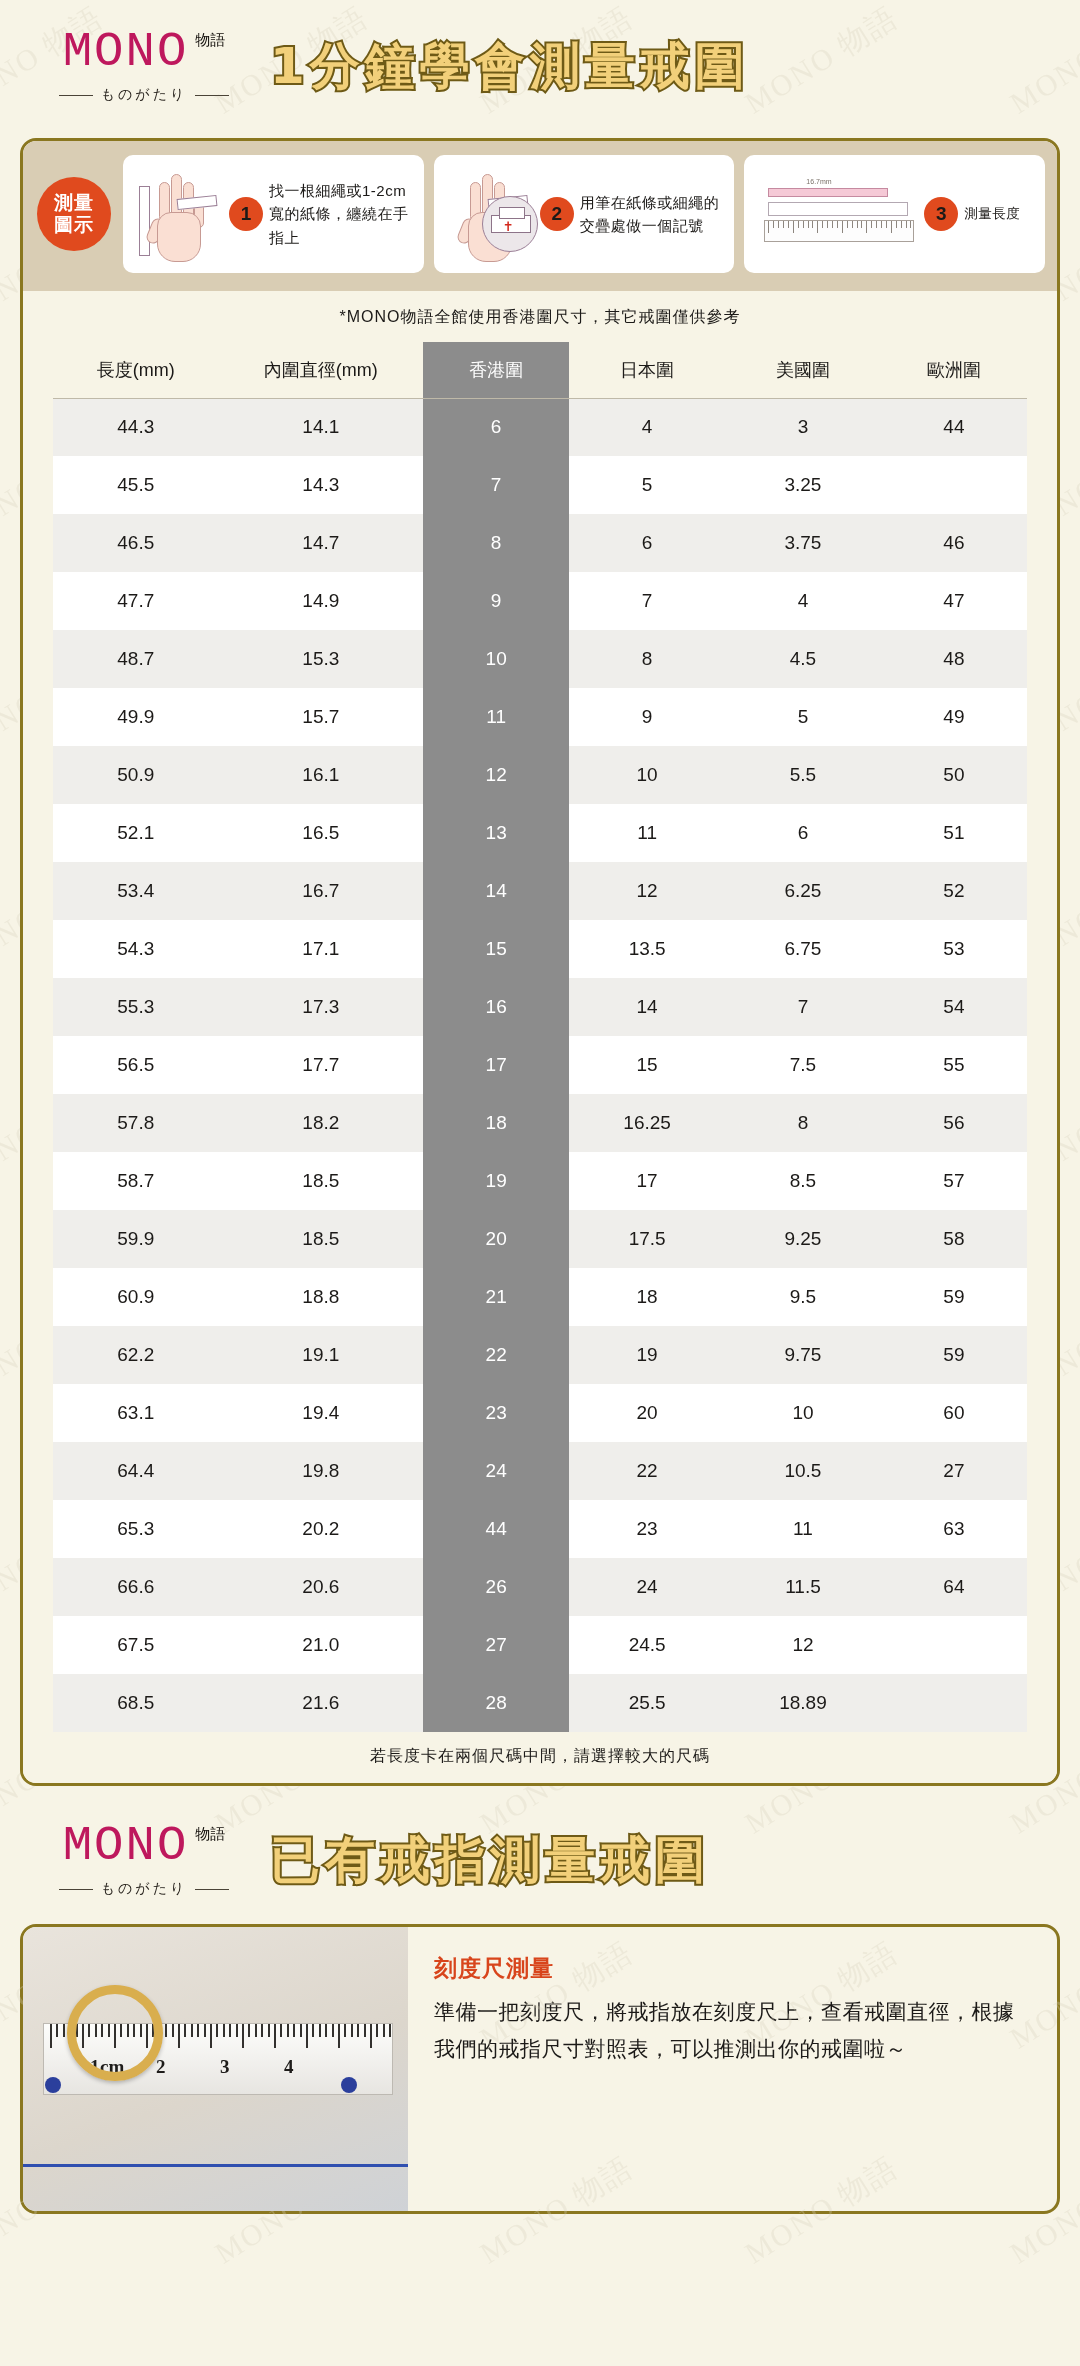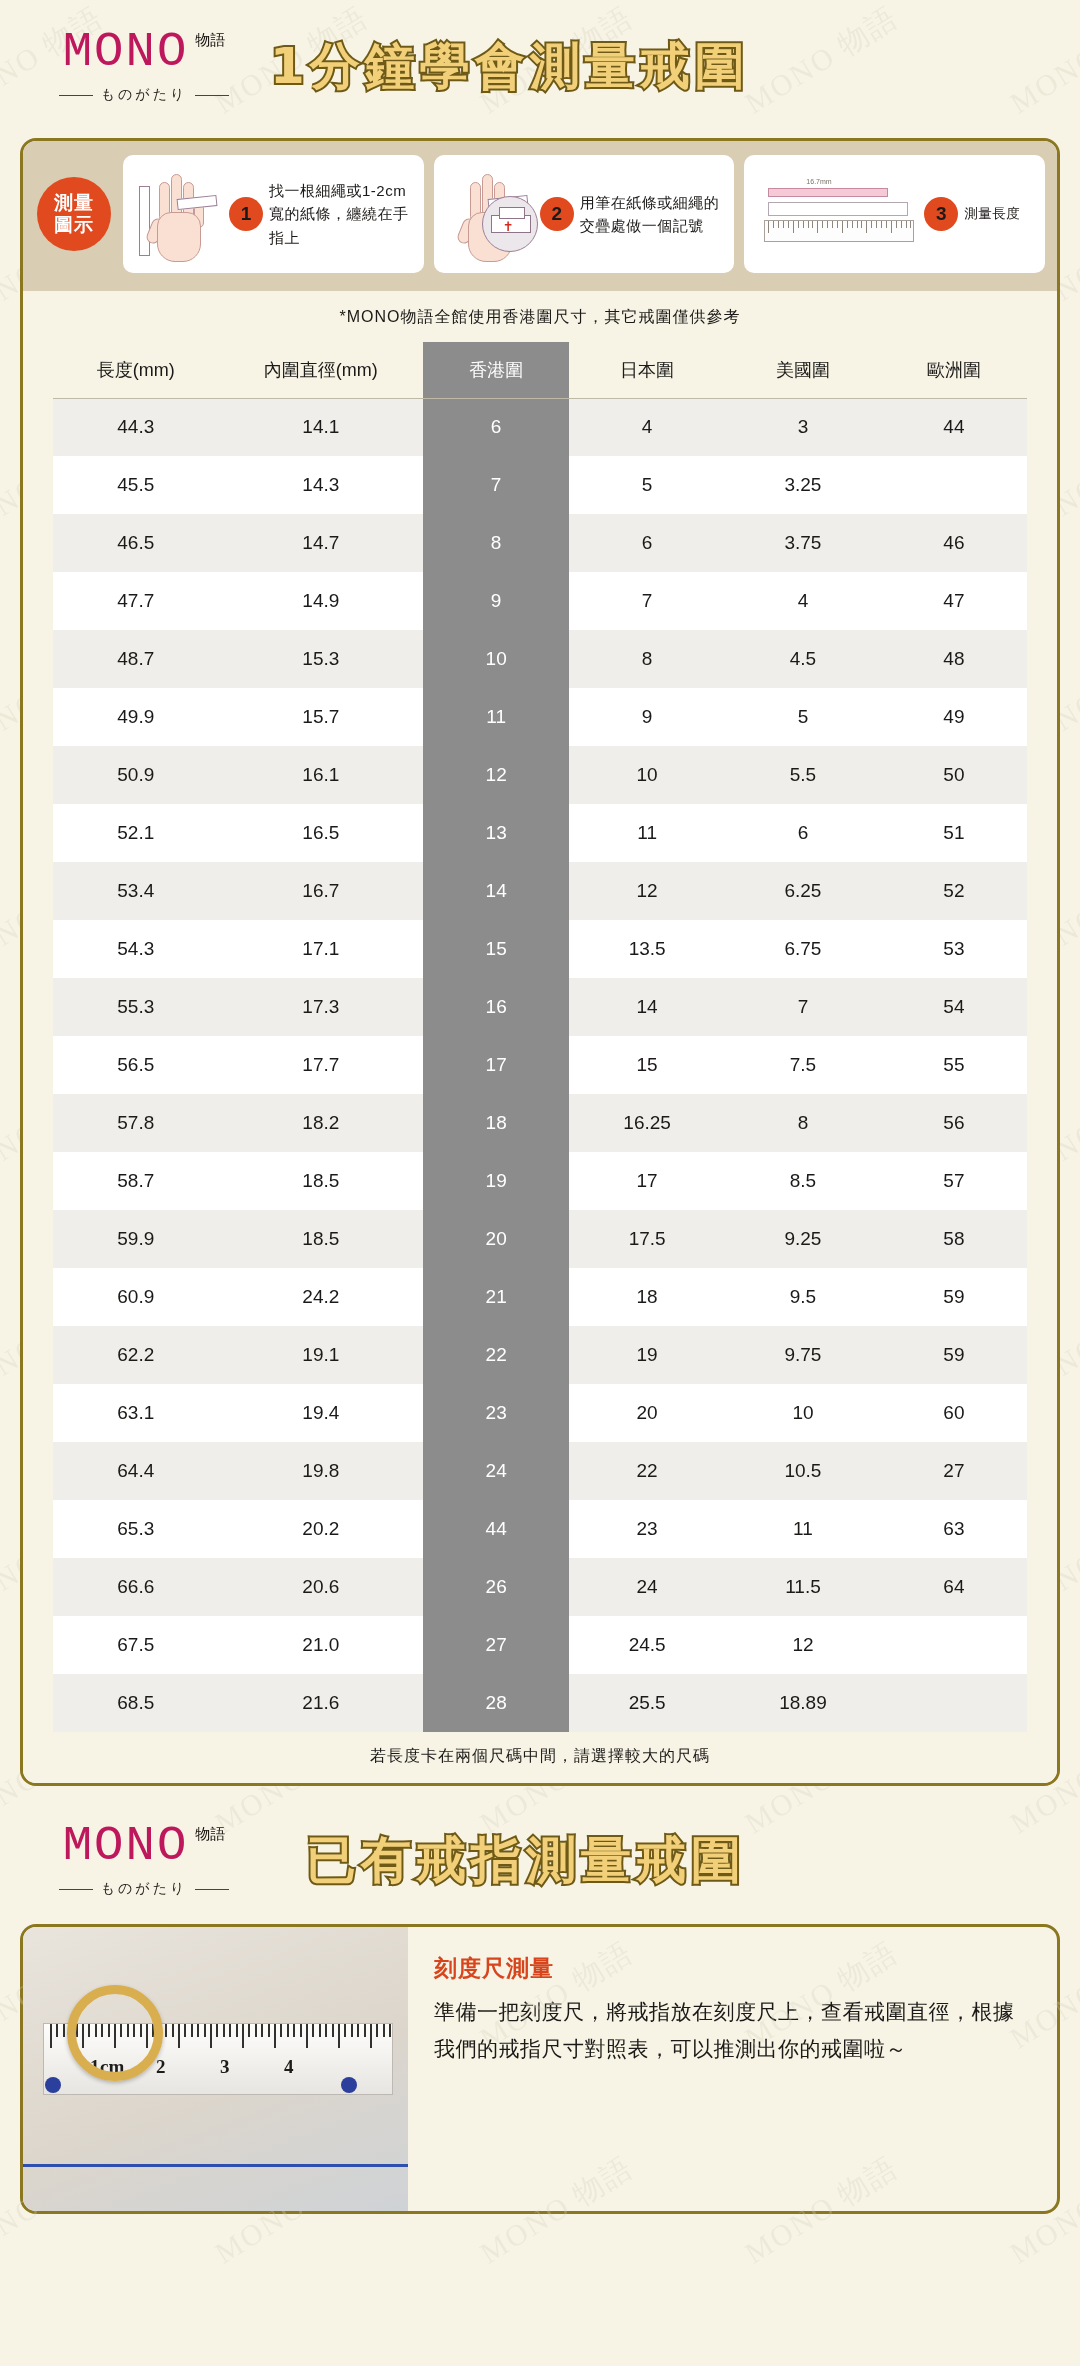--- a/index.html
+++ b/index.html
@@ -174,21 +174,20 @@
   .col-jp { width: 16%; } .col-us { width: 16%; } .col-eu { width: 15%; }
 
   
   .header2 { position: relative; height: 120px; display: flex; align-items: center; margin-top: 14px;}
   .title2 {
     flex: 1; padding-right: 20px;
     font-family: "DejaVu Sans", sans-serif;
     font-size: 50px; font-weight: bold; letter-spacing: 5px;
     color: #f2d07a; -webkit-text-stroke: 4px #6e5a16; paint-order: stroke fill;
     line-height: 1.05;
-    margin-left: 36px;
   }
   .panel2 {
     margin: 4px 20px 0 20px; border: 3px solid #8a7720; border-radius: 16px;
     background: #f7f4e6; overflow: hidden; display: flex; min-height: 290px;
   }
   .photo {
     width: 385px; min-width: 385px; position: relative;
     background: linear-gradient(160deg,#e9e4dc 0%, #dcd6cc 55%, #cfd2d6 100%);
     overflow: hidden;
   }
@@ -538,21 +537,21 @@
           <tr>
             <td>59.9</td>
             <td>18.5</td>
             <td class="hk">20</td>
             <td>17.5</td>
             <td>9.25</td>
             <td>58</td>
           </tr>
           <tr>
             <td>60.9</td>
-            <td>24.2</td>
+            <td>18.8</td>
             <td class="hk">21</td>
             <td>18</td>
             <td>9.5</td>
             <td>59</td>
           </tr>
           <tr>
             <td>62.2</td>
             <td>19.1</td>
             <td class="hk">22</td>
             <td>19</td>

